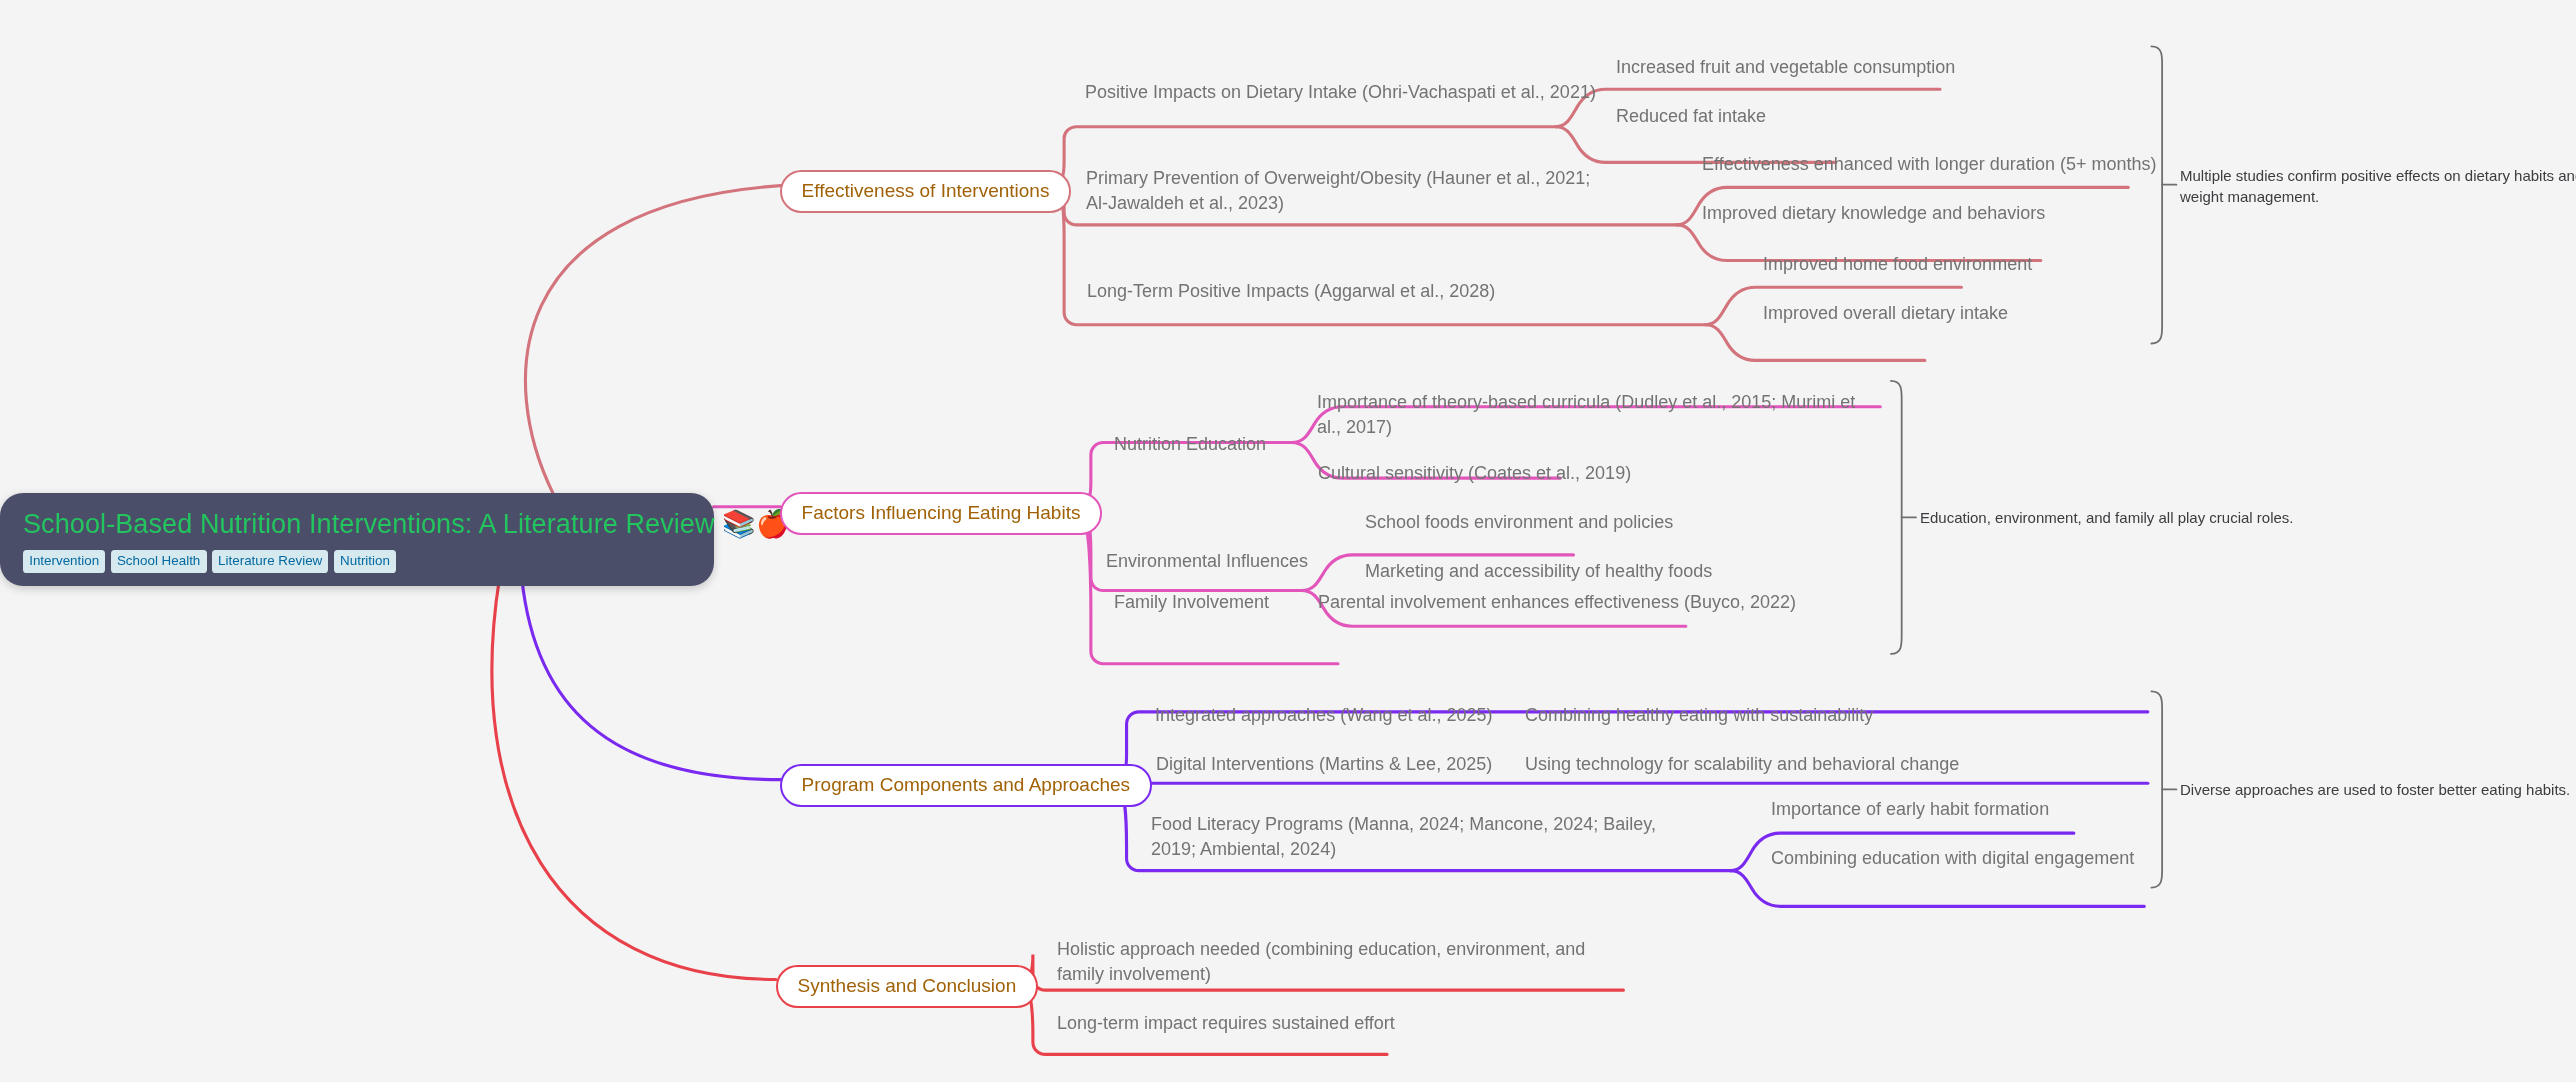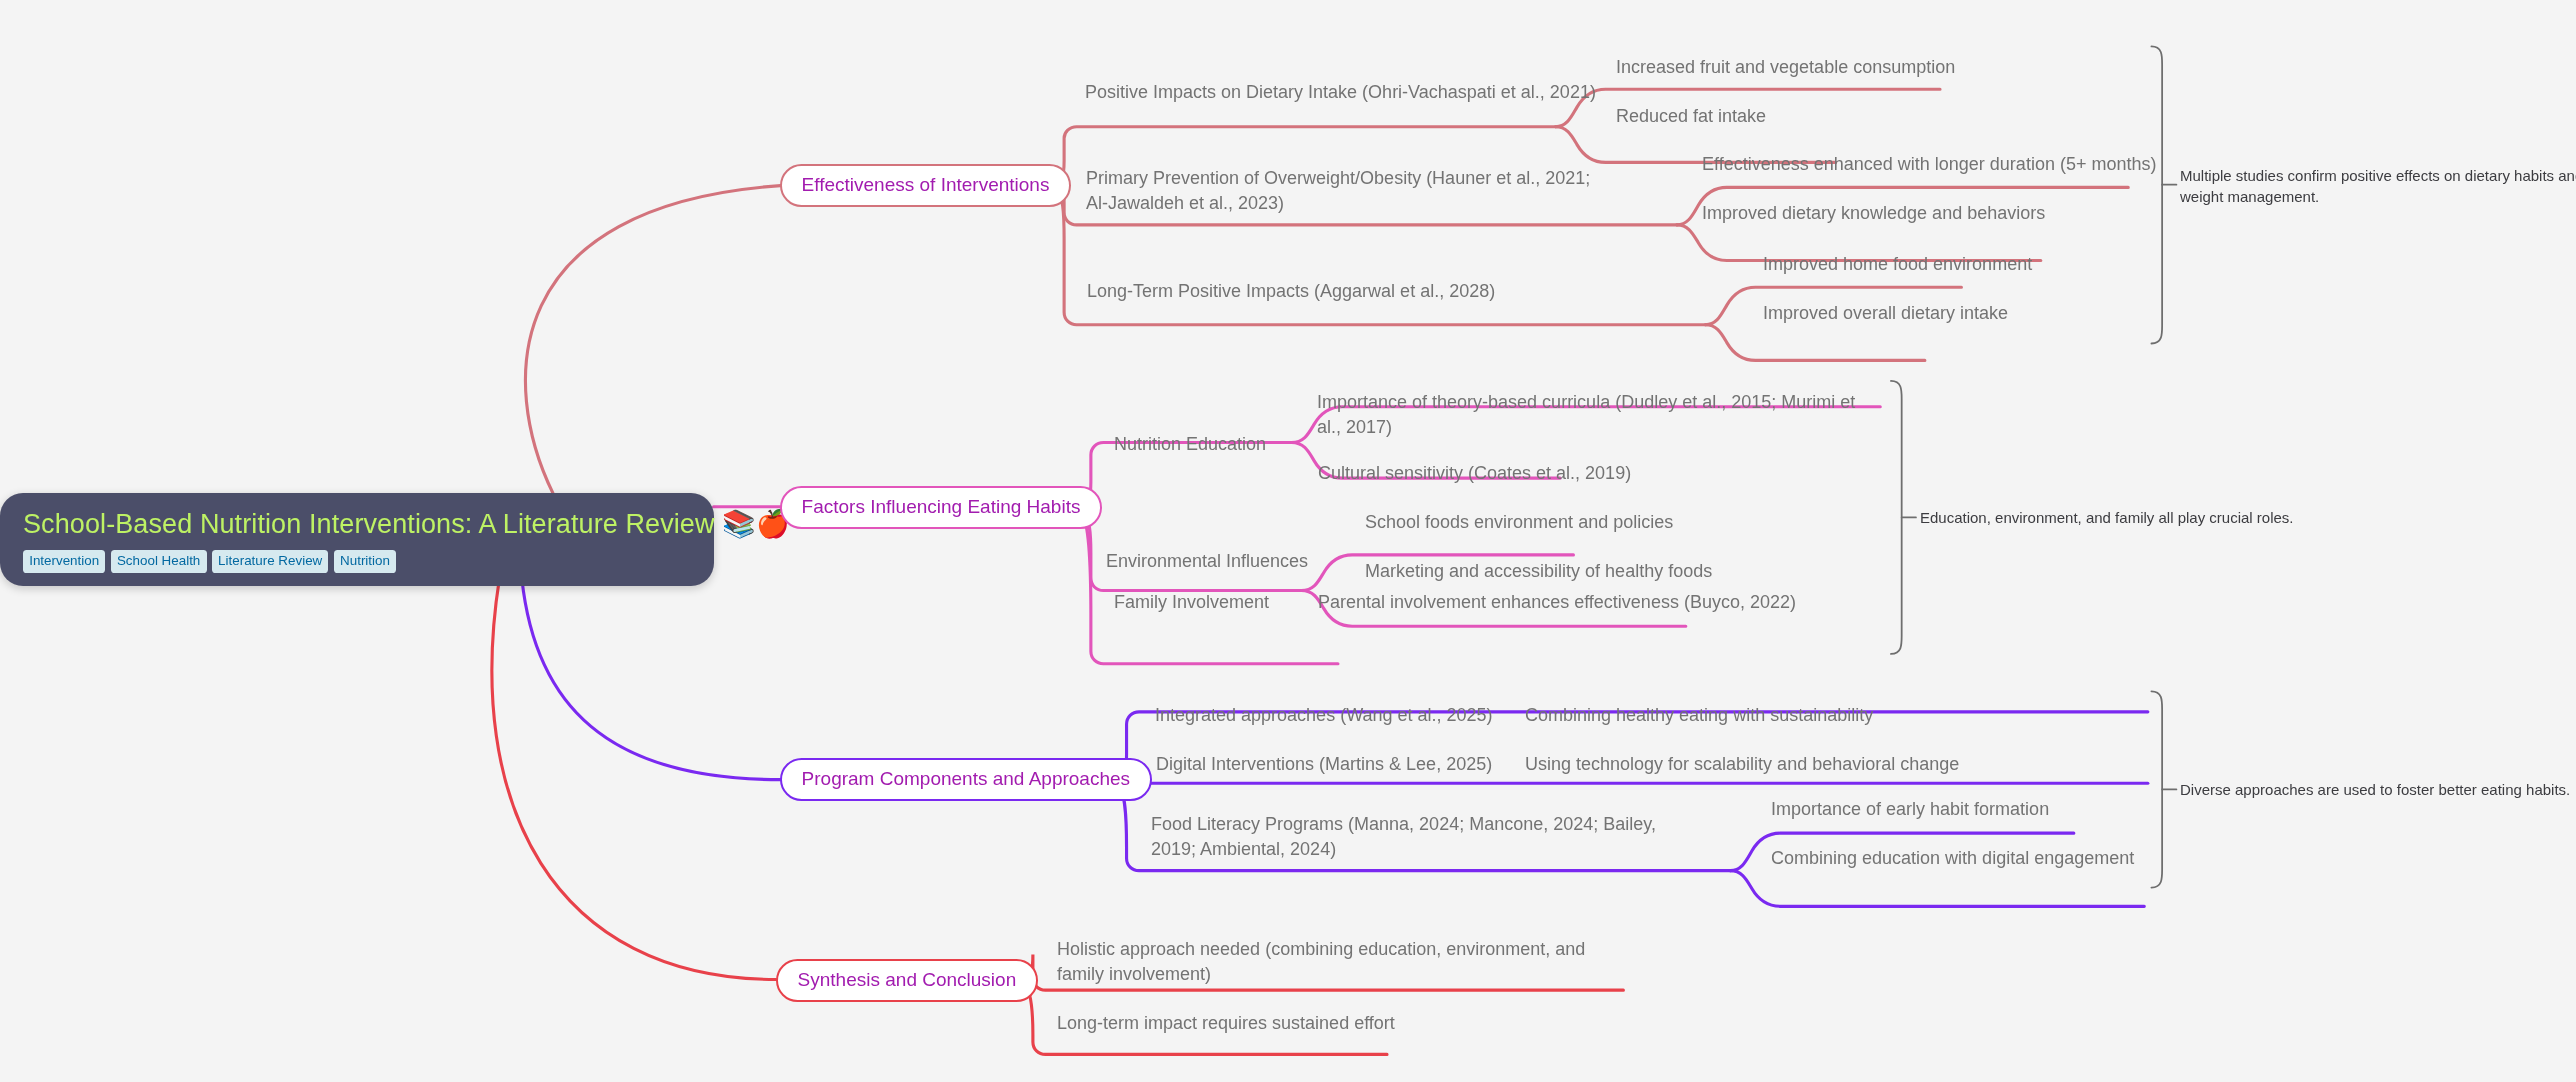--- a/index.html
+++ b/index.html
@@ -36,21 +36,21 @@
     left: 0px;
     top: 493px;
     width: 714px;
     box-sizing: border-box;
     background: #4b4e69;
     border-radius: 23px;
     padding: 16px 23px 12.5px 23px;
     box-shadow: 0 2.7px 9px rgba(0,0,0,0.18);
   }
   .root-title {
-    color: #bef264;
+    color: #22c55e;
     font-size: 27px;
     line-height: 1.18;
     letter-spacing: 0.1px;
     white-space: nowrap;
   }
   .root-tags {
     margin-top: 9px;
     display: flex;
     gap: 5.4px;
   }
@@ -65,23 +65,24 @@
   }
 
   
   .branch-node {
     position: absolute;
     background: #ffffff;
     border-radius: 891px;
     border: 2.7px solid #cccccc;
     padding: 8px 19.6px 9px 19.6px;
     font-size: 19px;
-    color: #a21caf;
+    color: #a16207;
     white-space: nowrap;
     box-sizing: border-box;
+    margin-top: 6px;
   }
 
   
   .leaf {
     position: absolute;
     font-size: 18px;
     color: #737373;
     line-height: 1.38;
     white-space: nowrap;
   }

